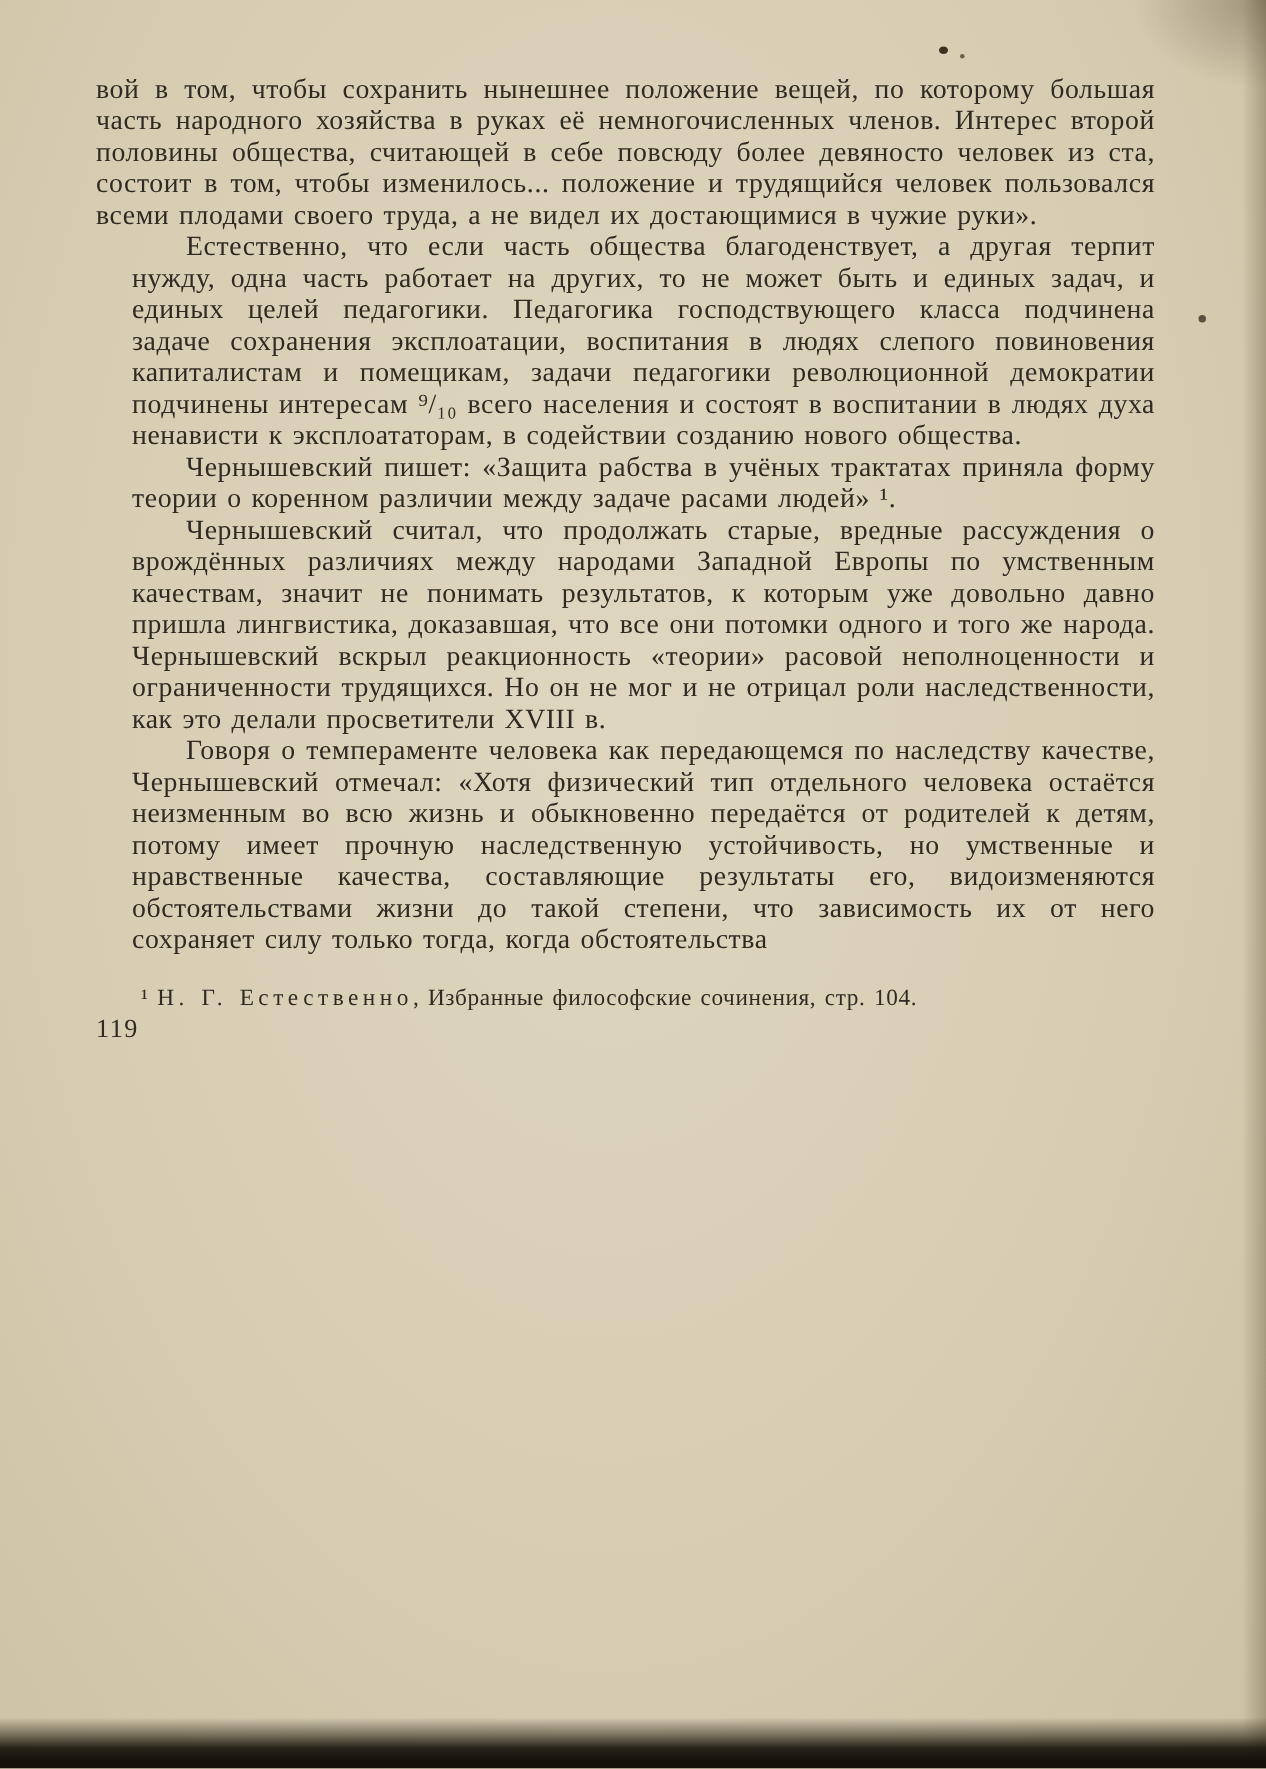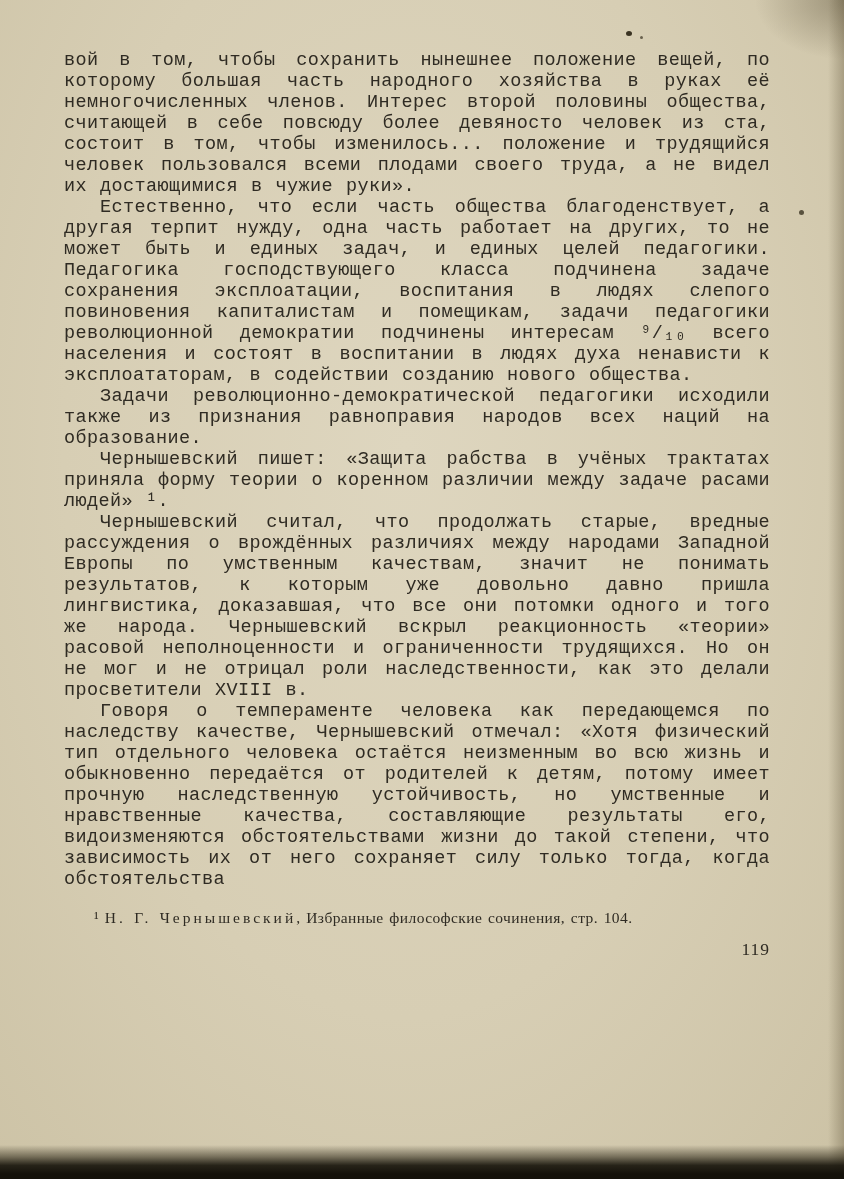--- a/index.html
+++ b/index.html
@@ -64,57 +64,54 @@
     width: 706px;
     color: #2f2b23;
     font-size: 18.5px;
     line-height: 21px;
     text-align: justify;
     letter-spacing: 0.4px;
     word-spacing: 1.5px;
   }
   .text-block p {
     margin: 0;
-    font-family: Liberation Mono, monospace;
   }
   .text-block p.indent {
     text-indent: 36px;
+    margin-left: 24px;
   }
   .footnote {
     margin-top: 18px;
     font-size: 15.5px;
     line-height: 19px;
     text-indent: 30px;
   }
   .footnote .author {
     letter-spacing: 3px;
   }
   .page-number {
-    margin-top: 12px;
-    text-align: right;
     font-size: 17.5px;
     letter-spacing: 1px;
   }
 </style>
 </head>
 <body>
 
 <div class="page">
 
   <div class="text-block">
     <p>вой в том, чтобы сохранить нынешнее положение вещей, по которому большая часть народного хозяйства в руках её немногочисленных членов. Интерес второй половины общества, считающей в себе повсюду более девяносто человек из ста, состоит в том, чтобы изменилось... положение и трудящийся человек пользовался всеми плодами своего труда, а не видел их достающимися в чужие руки».</p>
     <p class="indent">Естественно, что если часть общества благоденствует, а другая терпит нужду, одна часть работает на других, то не может быть и единых задач, и единых целей педагогики. Педагогика господствующего класса подчинена задаче сохранения эксплоатации, воспитания в людях слепого повиновения капиталистам и помещикам, задачи педагогики революционной демократии подчинены интересам ⁹/₁₀ всего населения и состоят в воспитании в людях духа ненависти к эксплоататорам, в содействии созданию нового общества.</p>
-    <p class="indent">Задачи революционно-демократической педагогики исходили также из признания равноправия народов всех наций на образование.</p>
     <p class="indent">Чернышевский пишет: «Защита рабства в учёных трактатах приняла форму теории о коренном различии между задаче расами людей» ¹.</p>
     <p class="indent">Чернышевский считал, что продолжать старые, вредные рассуждения о врождённых различиях между народами Западной Европы по умственным качествам, значит не понимать результатов, к которым уже довольно давно пришла лингвистика, доказавшая, что все они потомки одного и того же народа. Чернышевский вскрыл реакционность «теории» расовой неполноценности и ограниченности трудящихся. Но он не мог и не отрицал роли наследственности, как это делали просветители XVIII в.</p>
     <p class="indent">Говоря о темпераменте человека как передающемся по наследству качестве, Чернышевский отмечал: «Хотя физический тип отдельного человека остаётся неизменным во всю жизнь и обыкновенно передаётся от родителей к детям, потому имеет прочную наследственную устойчивость, но умственные и нравственные качества, составляющие результаты его, видоизменяются обстоятельствами жизни до такой степени, что зависимость их от него сохраняет силу только тогда, когда обстоятельства</p>
 
     <div class="footnote">
       <span>¹</span>
-      <span class="author">Н. Г. Чернышевский</span><span>, Избранные философские сочинения, стр. 104.</span>
+      <span class="author">Н. Г. Естественно</span><span>, Избранные философские сочинения, стр. 104.</span>
     </div>
 
     <div class="page-number">119</div>
   </div>
 
   <div class="corner-top-right"></div>
   <div class="edge-right"></div>
   <div class="edge-bottom"></div>
   <div class="speck speck-1"></div>
   <div class="speck speck-2"></div>

